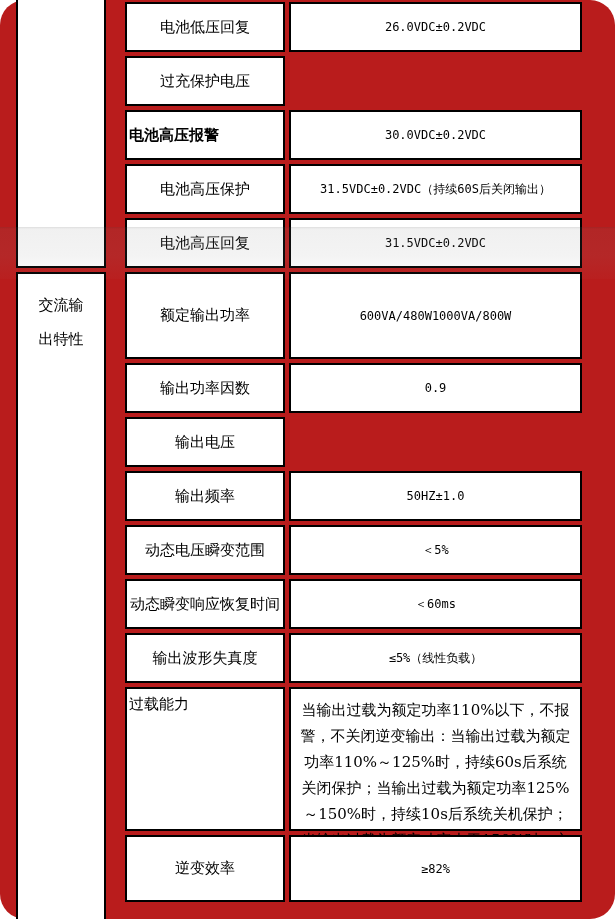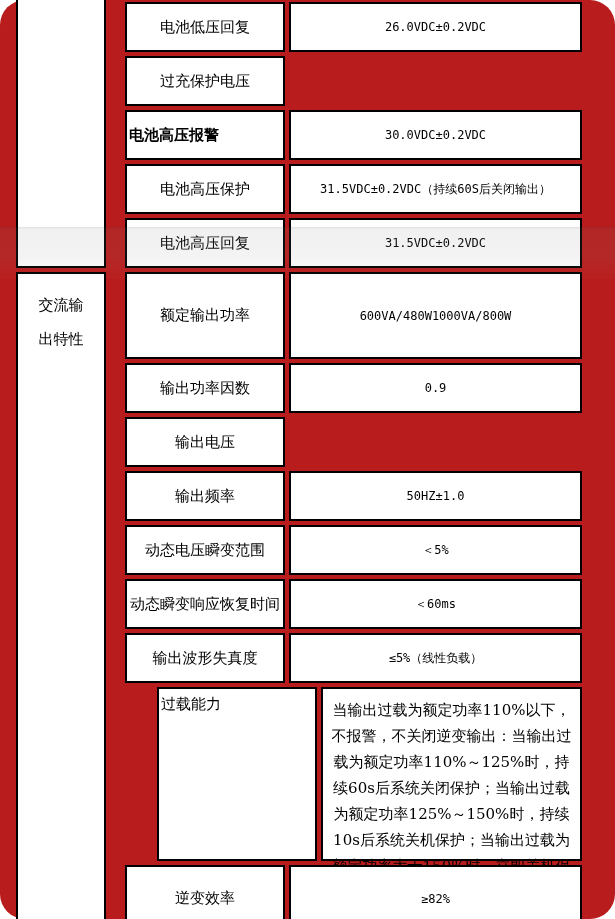--- a/index.html
+++ b/index.html
@@ -34,21 +34,21 @@
   .rows {
     position:absolute; left:125px; width:457px;
     display:flex; flex-direction:column; gap:4px;
   }
   .rows1 { top:2px; }
   .rows2 { top:272px; }
 
   .row { display:flex; gap:4px; }
   .h50  { height:50px; }
   .h87  { height:87px; }
-  .h174 { height:174px;margin-left:32px; }
+  .h174 { height:144px; }
   .h51  { height:67px; }
 
   .param {
     width:160px; flex:0 0 160px;
     border:2px solid #000; background:#fff;
     display:flex; align-items:center; justify-content:center;
     font-size:15px; white-space:nowrap;
   }
   .param.left { justify-content:flex-start; padding-left:2px;font-weight:bold; }
   .param.topleft { align-items:flex-start; justify-content:flex-start; padding:6px 0 0 2px; }

